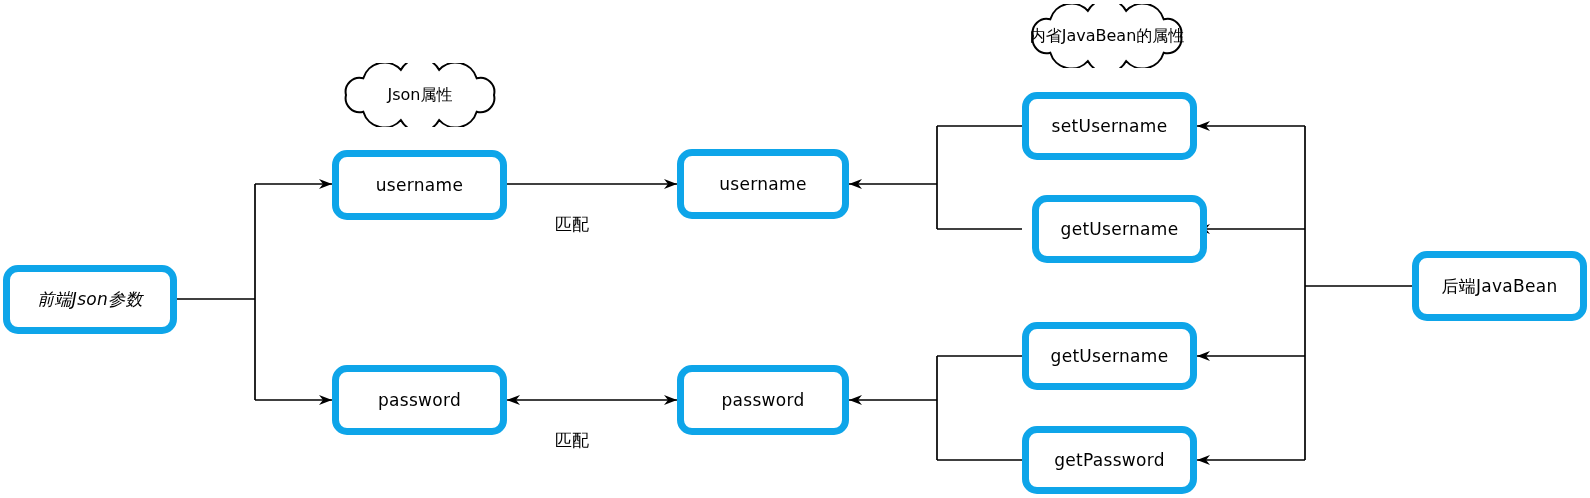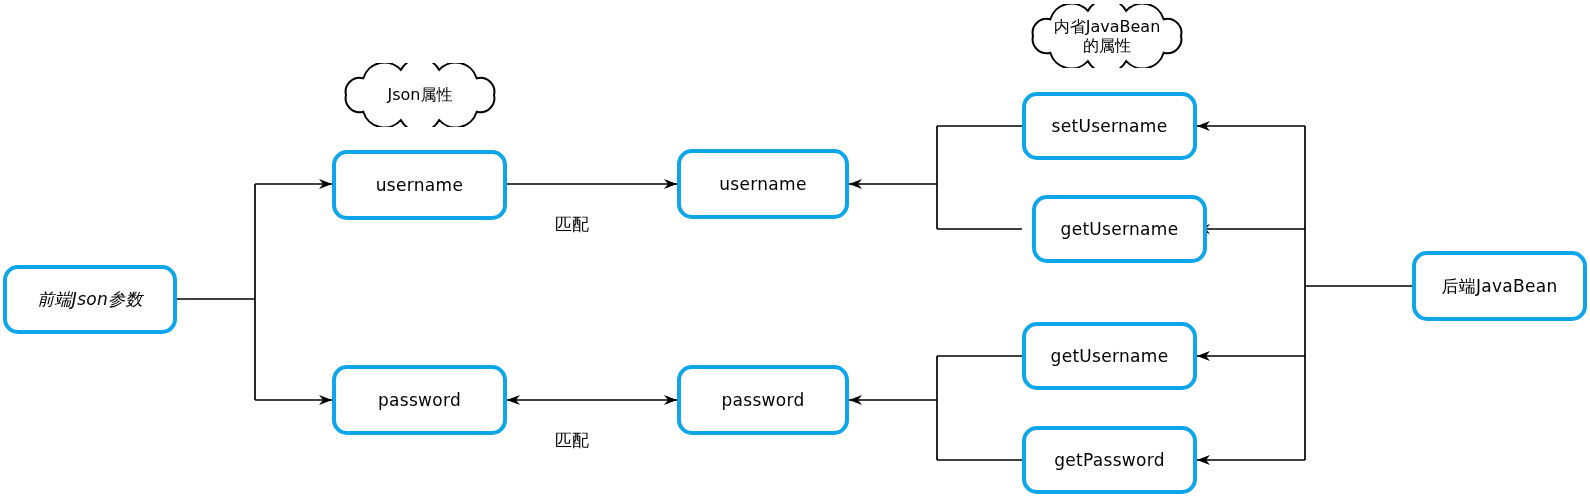--- a/index.html
+++ b/index.html
@@ -14,21 +14,21 @@
   }
   svg.connectors {
     position: absolute;
     left: 0; top: 0;
     width: 1590px; height: 498px;
   }
   svg.connectors line { stroke: #000000; stroke-width: 1.7; }
   .node {
     position: absolute;
     box-sizing: border-box;
-    border: 4px solid #0ea5e9;
+    border: 7px solid #0ea5e9;
     border-radius: 15px;
     background: #ffffff;
     display: flex;
     align-items: center;
     justify-content: center;
     font-size: 17px;
     letter-spacing: 0.3px;
     white-space: nowrap;
   }
   
@@ -42,21 +42,21 @@
   .n-set-password   { left: 1022px; top: 322px; width: 175px; height: 68px; }
   .n-get-password   { left: 1022px; top: 426px; width: 175px; height: 68px; }
   .n-backend        { left: 1412px; top: 251px; width: 175px; height: 70px; }
 
   .cloud { position: absolute; }
   .cloud svg { display: block; width: 100%; height: 100%; }
   .cloud-label {
     position: absolute;
     inset: 0;
     display: flex;
-    flex-direction: column;
+    flex-direction: row;
     align-items: center;
     justify-content: center;
     font-size: 16px;
     line-height: 1.2;
     white-space: nowrap;
   }
   .c-json  { left: 340px;  top: 63px; width: 160px; height: 64px; }
   .c-intro { left: 686px;  top: 61px; width: 166px; height: 69px; }
   .c-bean  { left: 1027px; top: 4px;  width: 160px; height: 64px; }
 

